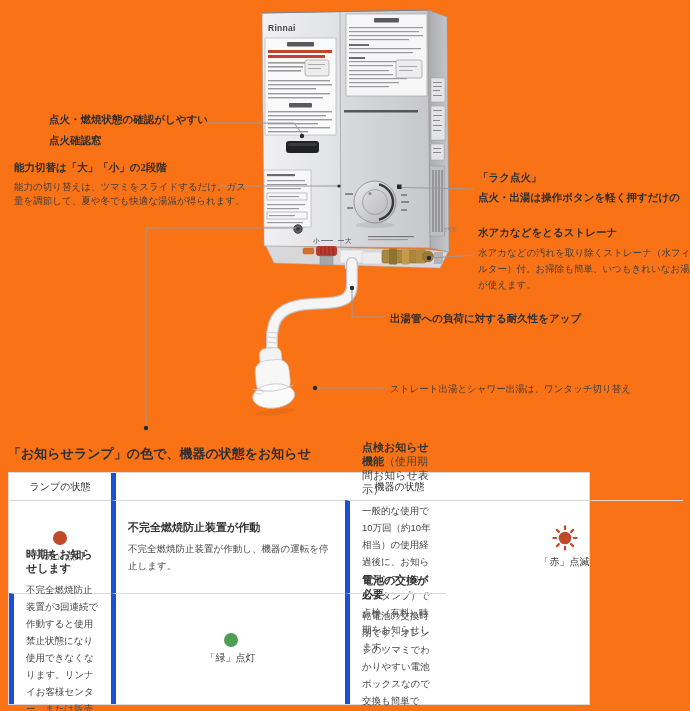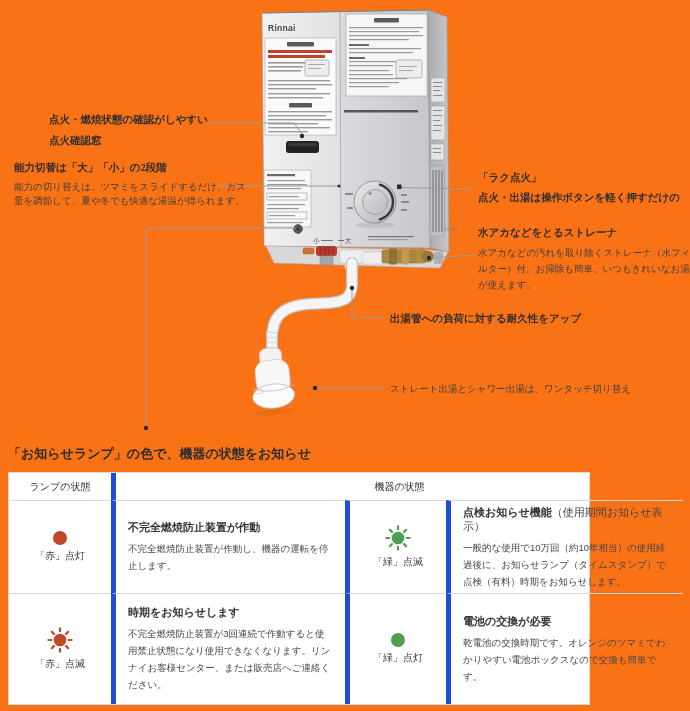--- a/index.html
+++ b/index.html
@@ -290,38 +290,20 @@
 
     <div class="cell lamp-cell bt">
       <span class="lamp-icon on" style="--lamp: #c0492a;"></span>
       <span class="lamp-label">「赤」点灯</span>
     </div>
     <div class="cell desc-cell bt bl">
       <div class="desc-title"><span>不完全燃焼防止装置が作動</span></div>
       <div class="desc-body">不完全燃焼防止装置が作動し、機器の運転を停止します。</div>
     </div>
 
-    <div class="cell lamp-cell bt bl">
-      <span class="lamp-icon blink" style="--lamp: #4d9e50;">
-        <svg viewBox="0 0 28 28" width="26" height="26">
-          <g stroke="currentColor" stroke-width="2.4" stroke-linecap="round">
-            <line x1="14" y1="1.5" x2="14" y2="4.5"></line>
-              <line x1="14" y1="23.5" x2="14" y2="26.5"></line>
-            <line x1="1.5" y1="14" x2="4.5" y2="14"></line>
-              <line x1="23.5" y1="14" x2="26.5" y2="14"></line>
-            <line x1="5.2" y1="5.2" x2="7.4" y2="7.4"></line>
-              <line x1="20.6" y1="20.6" x2="22.8" y2="22.8"></line>
-            <line x1="5.2" y1="22.8" x2="7.4" y2="20.6"></line>
-              <line x1="20.6" y1="7.4" x2="22.8" y2="5.2"></line>
-          </g>
-          <circle cx="14" cy="14" r="6.8" fill="currentColor"></circle>
-        </svg>
-      </span>
-      <span class="lamp-label">「緑」点滅</span>
-    </div>
     <div class="cell desc-cell bt bl">
       <div class="desc-title">
         <span>点検お知らせ機能</span><span class="suffix">（使用期間お知らせ表示）</span>
       </div>
       <div class="desc-body">一般的な使用で10万回（約10年相当）の使用経過後に、お知らせランプ（タイムスタンプ）で点検（有料）時期をお知らせします。</div>
     </div>
 
     <div class="cell lamp-cell bt">
       <span class="lamp-icon blink" style="--lamp: #c0492a;">
         <svg viewBox="0 0 28 28" width="26" height="26">

